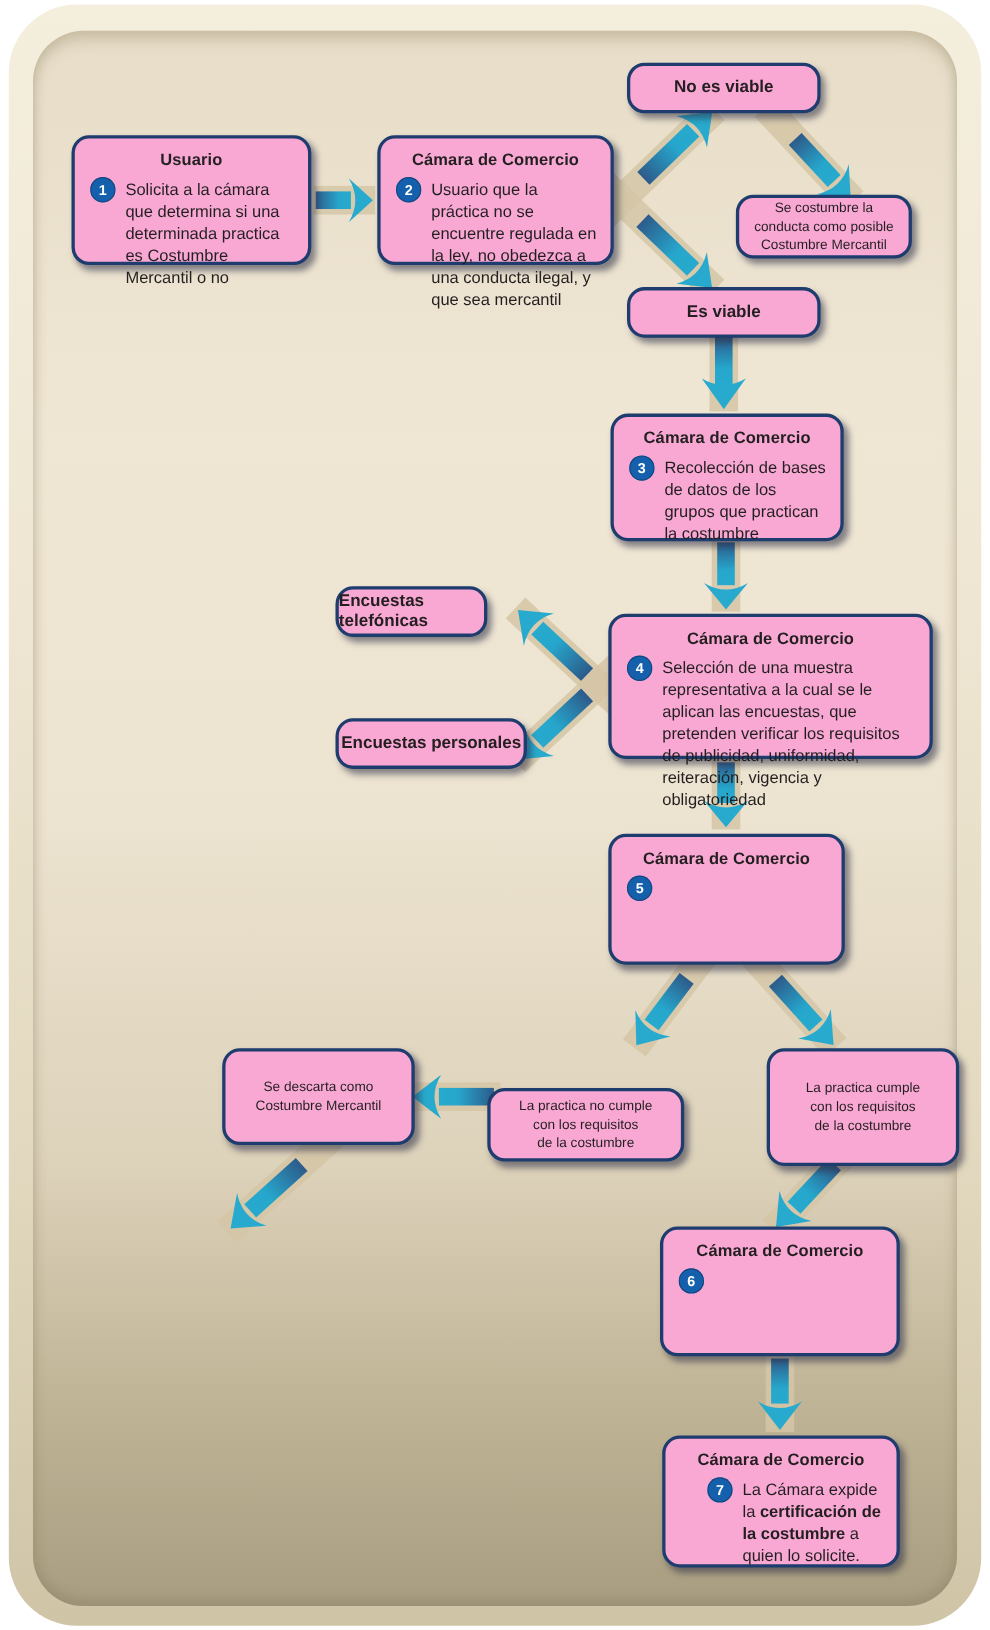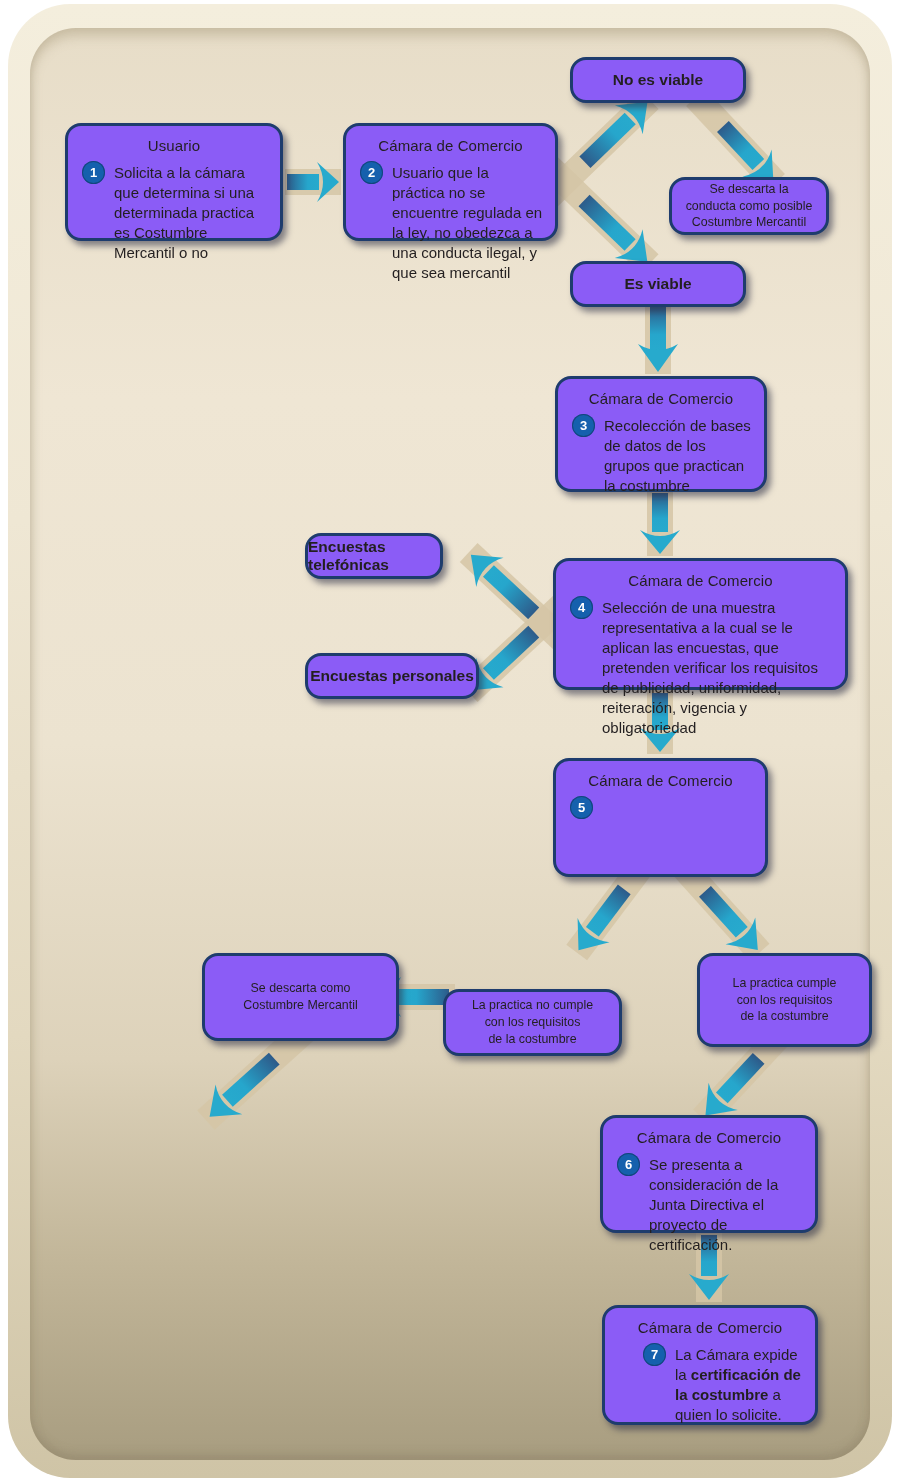--- a/index.html
+++ b/index.html
@@ -8,23 +8,23 @@
   .canvas{position:relative;width:900px;height:1482px;background:#ffffff;overflow:hidden}
 
   
   .frame-outer{position:absolute;left:8px;right:8px;top:4px;bottom:4px;border-radius:62px;
     background:linear-gradient(180deg,#f4eedd 0%,#efe7d4 35%,#e3d9c0 70%,#cfc4a6 100%);}
   .frame-inner{position:absolute;left:30px;right:30px;top:28px;bottom:22px;border-radius:46px;
     background:linear-gradient(180deg,#e7ddc8 0%,#efe6d4 26%,#ece3d0 50%,#ddd2ba 72%,#c2b699 86%,#a89d80 100%);
     box-shadow:inset 0 8px 12px rgba(150,135,100,.35), inset 0 -6px 10px rgba(120,108,82,.25);}
 
   
-  .box{position:absolute;background:#8b5cf6;border:3px solid #1e3c6d;border-radius:16px;
+  .box{position:absolute;background:#f9a8d4;border:3px solid #1e3c6d;border-radius:16px;
     box-shadow:4px 5px 6px rgba(45,48,70,.55);z-index:3}
-  .box-title{font-weight:normal;font-size:15px;text-align:center;padding-top:11px;letter-spacing:.1px}
+  .box-title{font-weight:bold;font-size:15px;text-align:center;padding-top:11px;letter-spacing:.1px}
   .box-body{display:flex;gap:9px;padding:7px 12px 0 14px;align-items:flex-start}
   .step-circle{flex:0 0 auto;width:23px;height:23px;border-radius:50%;background:#1560ad;
     color:#fff;font-weight:bold;font-size:13px;display:flex;align-items:center;justify-content:center;
     box-shadow:inset 0 0 0 1px rgba(18,58,104,.7)}
   .body-text{font-size:15px;line-height:1.33;padding-top:2px}
   .label-box{display:flex;align-items:center;justify-content:center;font-weight:bold;font-size:15.5px}
   .plain-box{display:flex;flex-direction:column;align-items:center;justify-content:center;
     text-align:center;font-size:12.4px;line-height:1.36}
 
   
@@ -182,21 +182,21 @@
       <span class="step-circle">2</span>
       <div class="body-text">Usuario que la práctica no se encuentre regulada en la ley, no obedezca a una conducta ilegal, y que sea mercantil</div>
     </div>
   </div>
 
   <div class="box label-box" style="left:570px;top:57px;width:176px;height:46px">
     <span>No es viable</span>
   </div>
 
   <div class="box plain-box" style="left:669px;top:177px;width:160px;height:58px">
-    <div>Se descarta la</div>
+    <div>Se costumbre la</div>
     <div>conducta como posible</div>
     <div>Costumbre Mercantil</div>
   </div>
 
   <div class="box label-box" style="left:570px;top:261px;width:176px;height:46px">
     <span>Es viable</span>
   </div>
 
   <div class="box" style="left:555px;top:376px;width:212px;height:116px">
     <div class="box-title">Cámara de Comercio</div>
@@ -228,37 +228,36 @@
       <span class="step-circle">5</span>
     </div>
   </div>
 
   <div class="box plain-box" style="left:443px;top:989px;width:179px;height:67px">
     <div>La practica no cumple</div>
     <div>con los requisitos</div>
     <div>de la costumbre</div>
   </div>
 
-  <div class="box plain-box" style="left:697px;top:953px;width:175px;height:94px">
+  <div class="box plain-box" style="left:697px;top:953px;width:175px;height:107px">
     <div>La practica cumple</div>
     <div>con los requisitos</div>
     <div>de la costumbre</div>
   </div>
 
-  <div class="box plain-box" style="left:202px;top:953px;width:197px;height:88px">
+  <div class="box plain-box" style="left:202px;top:953px;width:175px;height:88px">
     <div>Se descarta como</div>
     <div>Costumbre Mercantil</div>
   </div>
 
 
   <div class="box" style="left:600px;top:1115px;width:218px;height:118px">
     <div class="box-title">Cámara de Comercio</div>
     <div class="box-body">
       <span class="step-circle">6</span>
-      <div class="body-text">Se presenta a consideración de la Junta Directiva el proyecto de certificación.</div>
     </div>
   </div>
 
   <div class="box" style="left:602px;top:1305px;width:216px;height:120px">
     <div class="box-title">Cámara de Comercio</div>
     <div class="box-body" style="padding-left:38px">
       <span class="step-circle">7</span>
       <div class="body-text"><span>La Cámara expide la </span><strong>certificación de la costumbre</strong><span> a quien lo solicite.</span></div>
     </div>
   </div>

